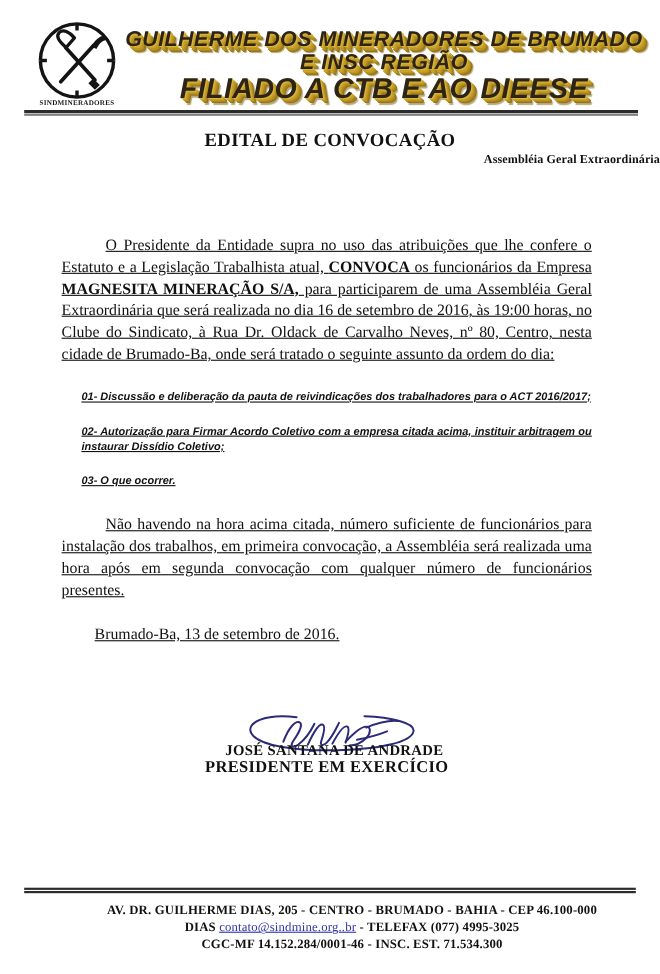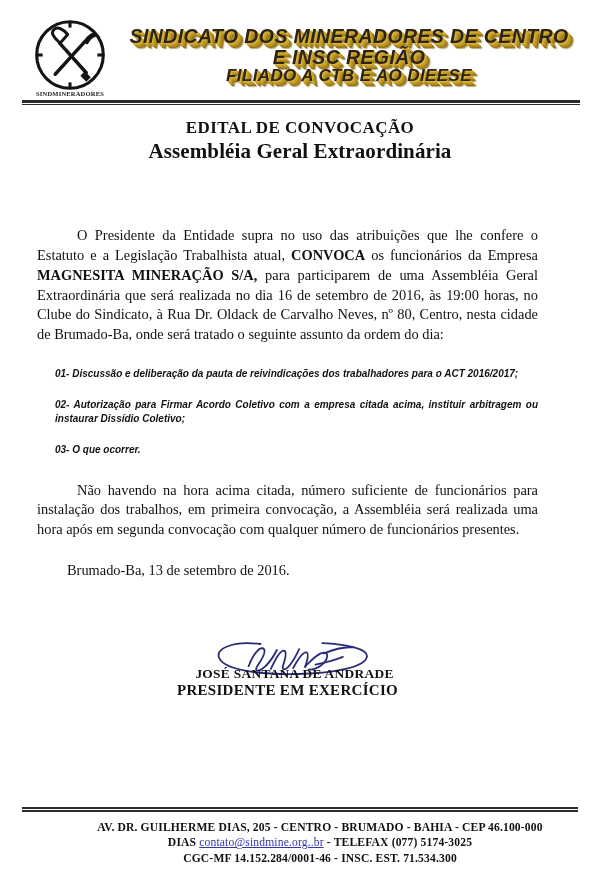--- a/index.html
+++ b/index.html
@@ -71,21 +71,21 @@
     text-shadow:
       1px 1px 0 #d8b43c,
       2px 2px 0 #c9a227,
       3px 3px 0 #bb9622,
       4px 4px 0 #a9861d,
       5px 5px 0 #96751a,
       6px 6px 1px rgba(120,94,20,0.55);
   }
   .mast-line.l1 { font-size: 19.5px; }
   .mast-line.l2 { font-size: 19.5px; }
-  .mast-line.l3 { font-size: 17px; }
+  .mast-line.l3 { font-size: 26px; }
 
   .rule-double {
     position: absolute;
     left: 22px;
     right: 20px;
     top: 100px;
     height: 7px;
   }
   .rule-double .thick {
     height: 2.5px;
@@ -104,29 +104,31 @@
     text-align: center;
     margin-top: 22px;
   }
   .doc-title .t1 {
     font-size: 17px;
     font-weight: bold;
     letter-spacing: 0.4px;
     line-height: 1.22;
   }
   .doc-title .t2 {
-    font-size: 21px;
+    font-size: 11px;
     font-weight: bold;
     letter-spacing: 0.1px;
     line-height: 1.22;
+    text-align: right;
   }
 
   
   .content {
-    margin: 0 62px 0 37px;
+    margin: 0 62px 0 56px;
+    text-decoration: underline;
   }
 
   p.body-par {
     font-size: 14.4px;
     line-height: 1.37;
     text-align: justify;
     text-indent: 40px;
     margin: 0;
   }
   p.lead { margin-top: 62px; }
@@ -264,21 +266,21 @@
           <line x1="30" y1="76" x2="70" y2="32"></line>
         </g>
         <path d="M70 32 C76 24 81 20 85 23 C80 24 75 29 72 35" fill="none" stroke="#141414" stroke-width="4" stroke-linejoin="round"></path>
 
         <path d="M70 72 L78 80 L72 86 L64 78 Z" fill="#141414"></path>
       </svg>
       <div class="logo-caption">SINDMINERADORES</div>
     </div>
 
     <div class="masthead-text">
-      <div class="mast-line l1">SINDICATO DOS MINERADORES DE CENTRO</div>
+      <div class="mast-line l1">GUILHERME DOS MINERADORES DE BRUMADO</div>
       <div class="mast-line l2">E INSC REGIÃO</div>
       <div class="mast-line l3">FILIADO A CTB E AO DIEESE</div>
     </div>
 
     <div class="rule-double">
       <div class="thick"></div>
       <div class="gap"></div>
       <div class="thin"></div>
     </div>
   </div>
@@ -323,18 +325,18 @@
   </div>
 
   <div class="footer">
     <div class="footer-rule">
       <div class="thick"></div>
       <div class="gap"></div>
       <div class="thin"></div>
     </div>
     <div class="footer-text">
       <div>AV. DR. GUILHERME DIAS, 205 - CENTRO - BRUMADO - BAHIA - CEP 46.100-000</div>
-      <div><span>DIAS </span><a class="mail-link" href="#">contato@sindmine.org..br</a><span> - TELEFAX (077) 5174-3025</span></div>
+      <div><span>DIAS </span><a class="mail-link" href="#">contato@sindmine.org..br</a><span> - TELEFAX (077) 4995-3025</span></div>
       <div>CGC-MF 14.152.284/0001-46 - INSC. EST. 71.534.300</div>
     </div>
   </div>
 
 </div>
 
 </body></html>

